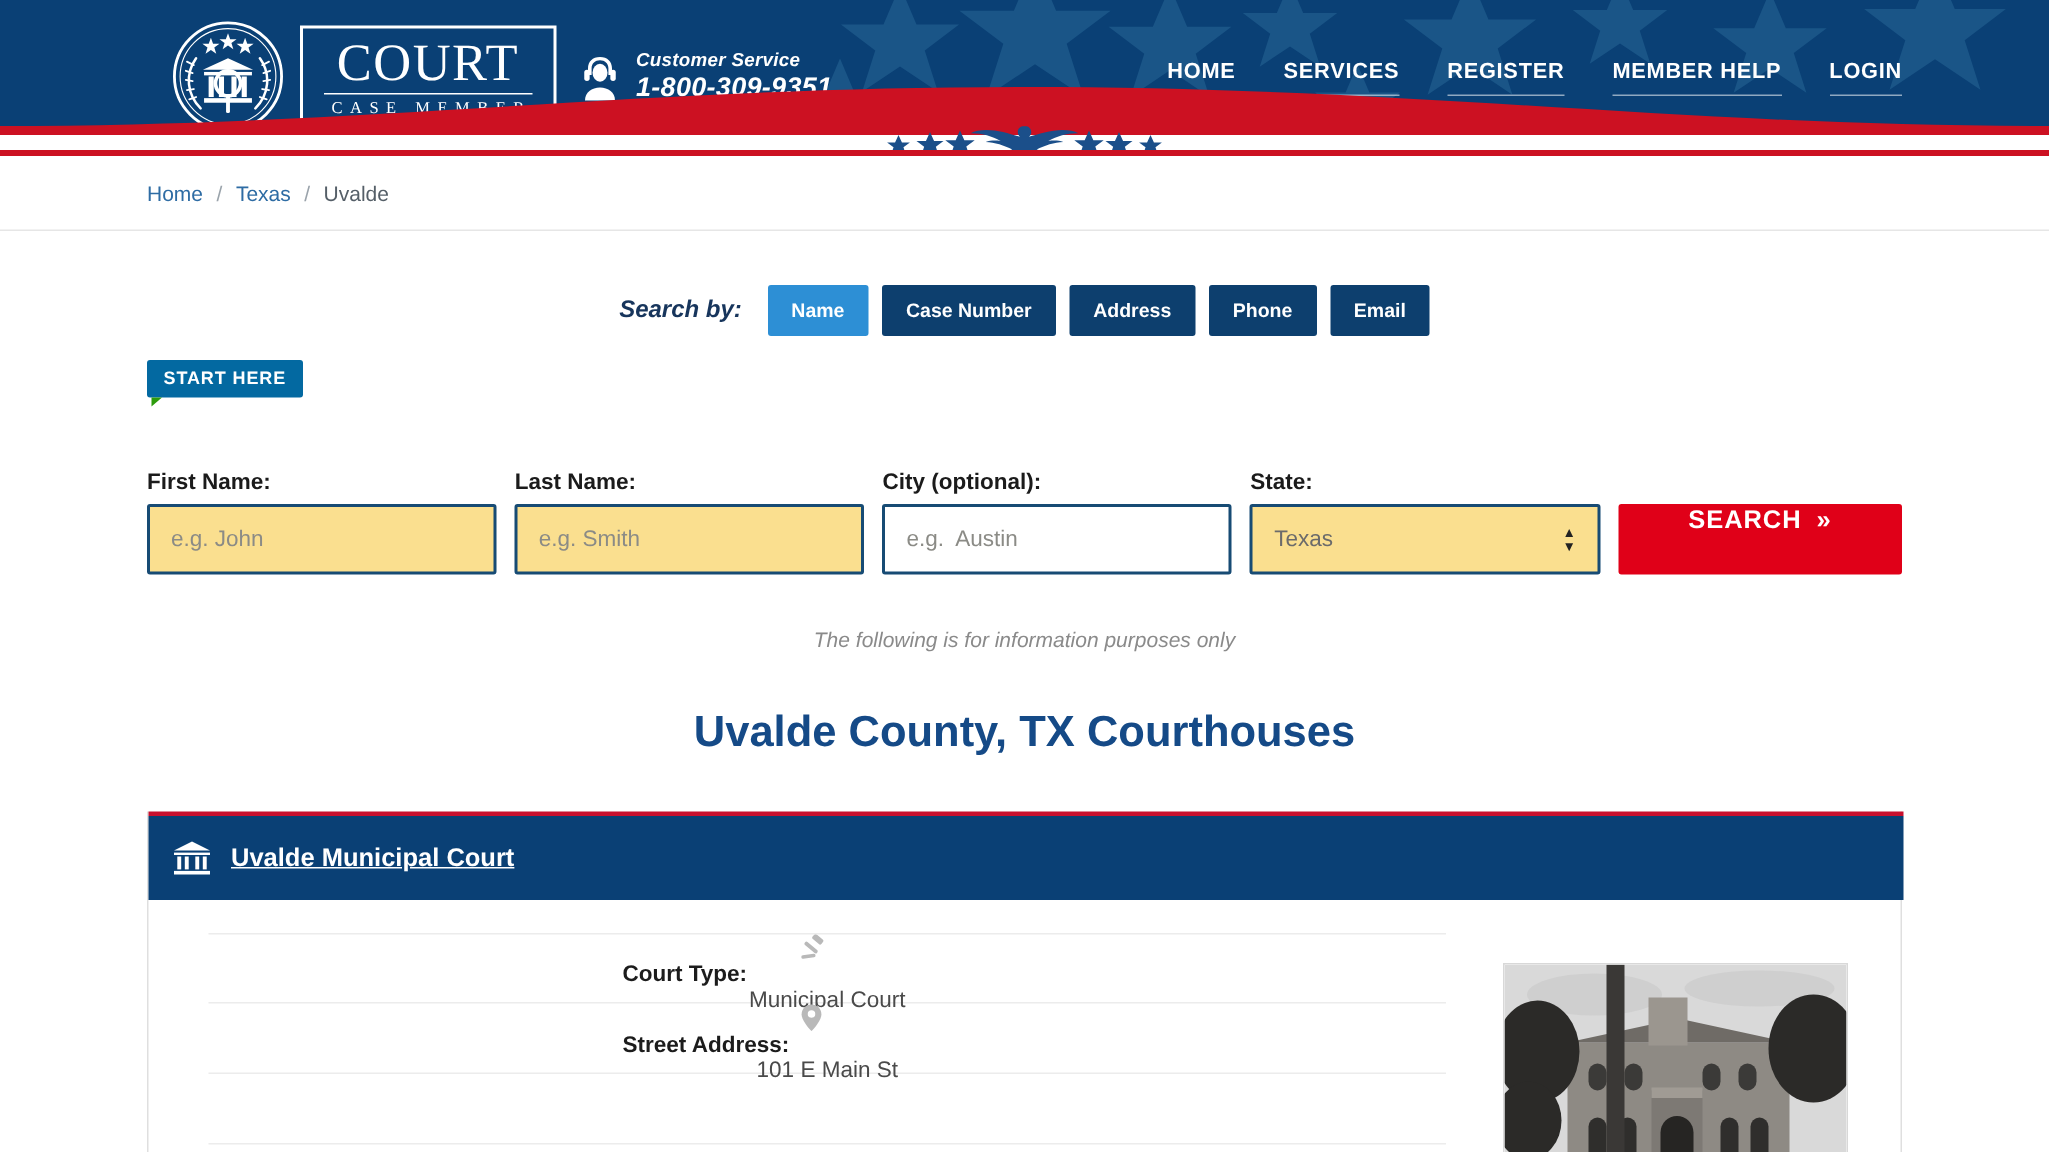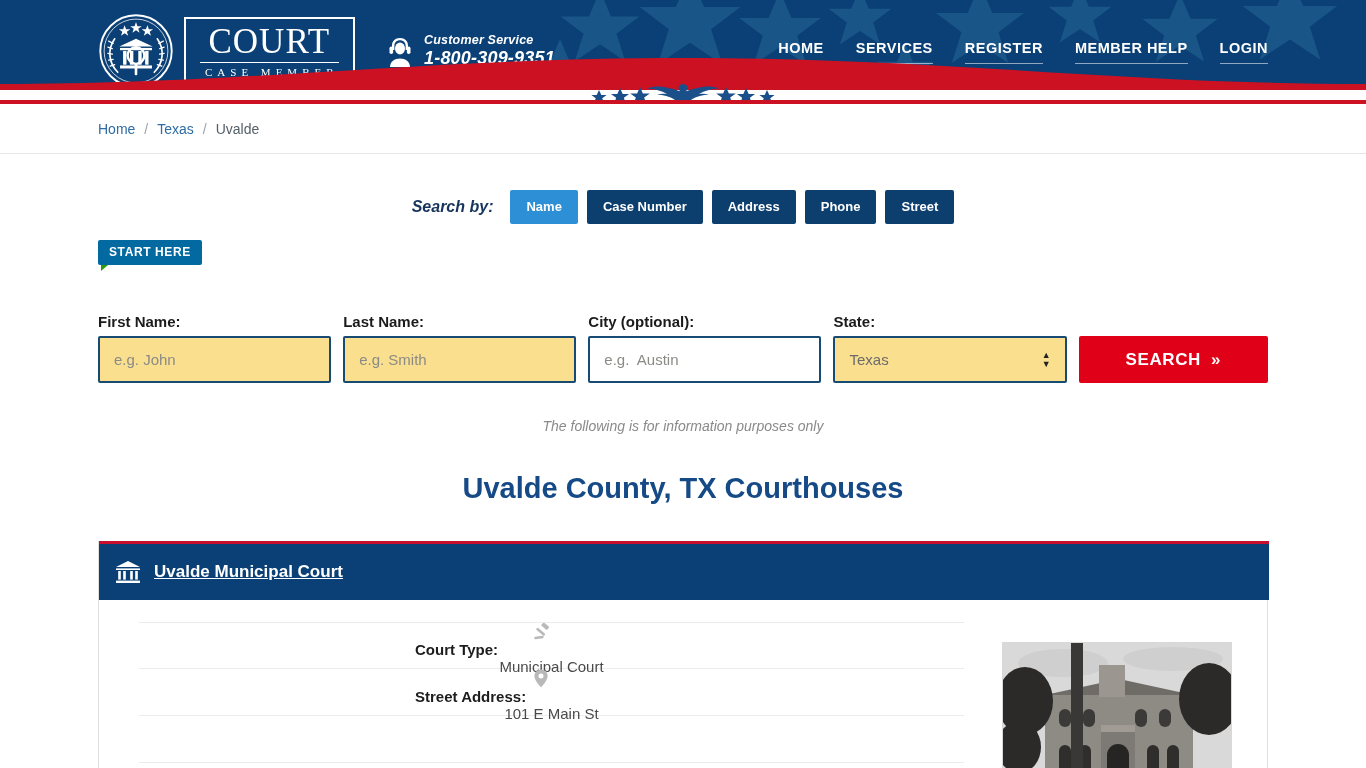--- a/index.html
+++ b/index.html
@@ -11,21 +11,21 @@
   }
 
   
   .header {
     position:relative; height:100px; background:#0a4075; overflow:hidden;
   }
   .hdr-stars { position:absolute; inset:0; pointer-events:none; }
   .hdr-inner { position:relative; width:1366px; height:100px; z-index:2; }
 
   .logo-wrap {
-    position:absolute; left:98px; top:13px;
+    position:absolute; left:114px; top:13px;
     display:flex; align-items:center; gap:10px;
   }
   .seal { width:76px; height:76px; flex:0 0 76px; }
   .logo-text-box {
     border:2px solid #ffffff; padding:4px 14px 6px 14px;
     display:flex; flex-direction:column; align-items:center;
   }
   .logo-main {
     color:#fff; font-family:"Liberation Serif", serif;
     font-size:35px; letter-spacing:1px; line-height:38px; font-weight:400;
@@ -116,21 +116,21 @@
   .field input::placeholder { color:#8b8b86; }
   .field input.white { background:#ffffff; }
   .selectbox {
     display:flex; align-items:center; justify-content:space-between;
     color:#4a4a44; cursor:pointer;
   }
   .spin { display:flex; flex-direction:column; gap:3px; color:#222; line-height:6px; font-size:9px; }
   .search-btn {
     height:47px; width:190px; background:#e00018; color:#fff; border:none;
     font-size:17px; font-weight:bold; letter-spacing:.6px; cursor:pointer;
-    display:flex; align-items:center; justify-content:center; gap:10px;
+    display:flex; align-items:flex-start; justify-content:center; gap:10px;
     font-family:"Liberation Sans", sans-serif; border-radius:2px;margin-top:23px;
   }
   .search-btn .chev { font-size:17px; }
 
   .info-note {
     text-align:center; color:#8a8a8a; font-size:14px; font-style:italic;
     margin-top:35px;
   }
   h2.section-title {
     text-align:center; color:#154a87; font-size:29px; font-weight:bold;
@@ -276,21 +276,21 @@
 
 <div class="main">
 
 
   <div class="searchby">
     <span class="searchby-label">Search by:</span>
     <button class="tab active">Name</button>
     <button class="tab">Case Number</button>
     <button class="tab">Address</button>
     <button class="tab">Phone</button>
-    <button class="tab">Street</button>
+    <button class="tab">Email</button>
   </div>
 
   <div class="form-area">
     <div class="start-here">START HERE</div>
 
     <div class="fields">
       <div class="field f1">
         <label>First Name:</label>
         <input type="text" placeholder="e.g. John" style="">
       </div>

